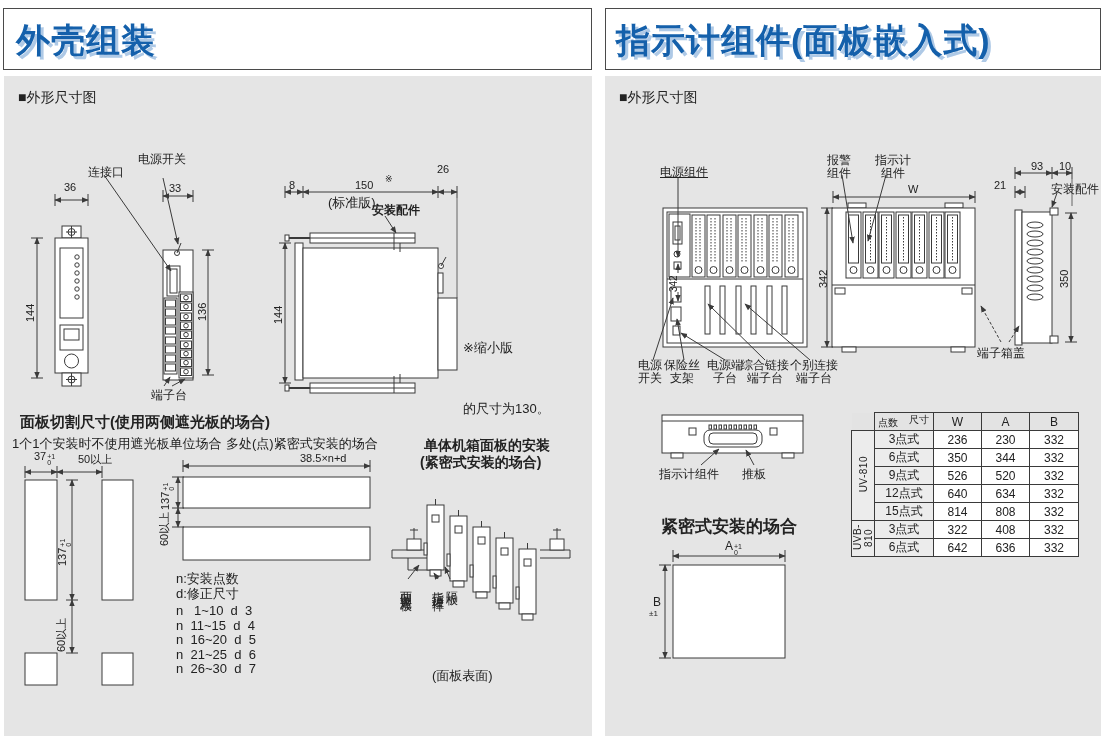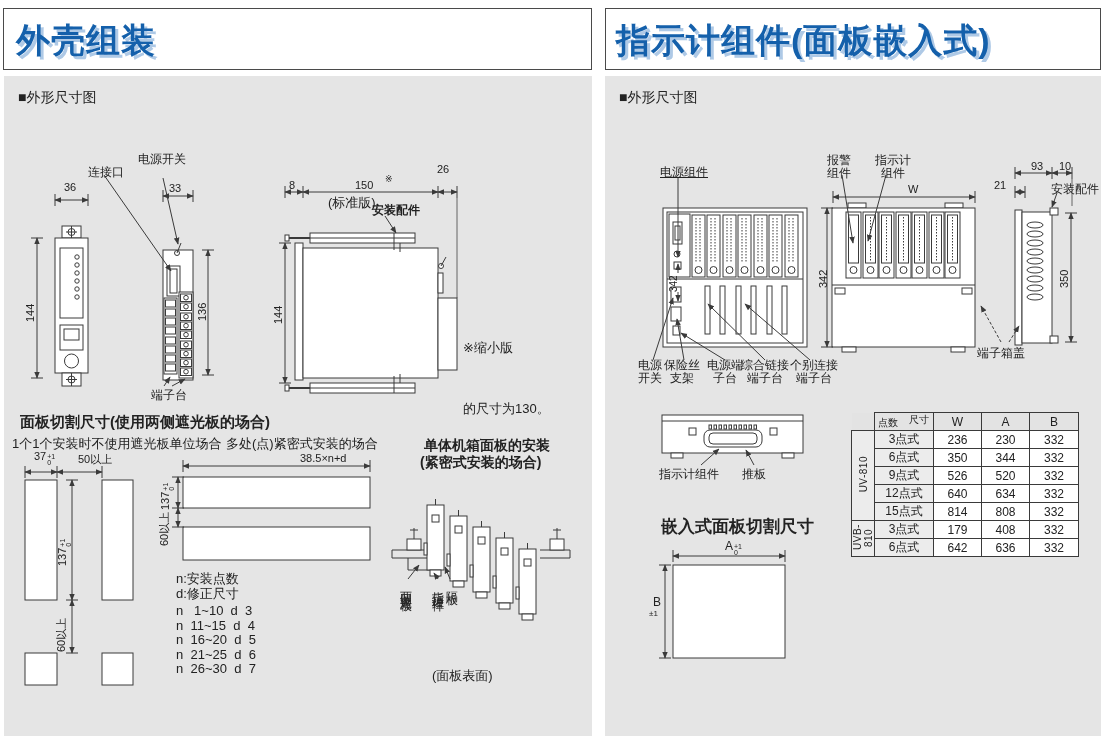--- a/index.html
+++ b/index.html
@@ -499,21 +499,21 @@
     </div>
   <span class="lbl s11" style="left:303px;top:107px;">W</span>
   <span class="lbl s11" style="left:426px;top:84px;">93</span>
   <span class="lbl s11" style="left:454px;top:84px;">10</span>
   <span class="lbl s11" style="left:389px;top:103px;">21</span>
   <span class="lbl s12" style="left:446px;top:105px;">安装配件</span>
   <span class="lbl s11 rot" style="left:453px;top:212px;">350</span>
   <span class="lbl s12" style="left:372px;top:269px;">端子箱盖</span>
   <span class="lbl s12" style="left:54px;top:390px;">指示计组件</span>
   <span class="lbl s12" style="left:137px;top:390px;">推板</span>
-  <span class="lbl s17 b" style="left:56px;top:439px;">嵌入式面板切割尺寸</span>
+  <span class="lbl s17 b" style="left:56px;top:439px;">紧密式安装的场合</span>
   <span class="lbl s12" style="left:120px;top:463px;"><span>A</span><span class="tol">
         <span>+1</span>
         <span>0</span>
       </span></span>
   <span class="lbl s12" style="left:48px;top:519px;">B</span>
   <span class="lbl" style="left:44px;top:533px;font-size:8px;">±1</span>
 
   <table class="spec">
     <tbody>
         <tr class="hd">
@@ -553,21 +553,21 @@
     </tr>
     <tr>
       <td class="pts">15点式</td>
       <td>814</td>
       <td>808</td>
       <td>332</td>
     </tr>
     <tr>
       <td class="model" rowspan="2"><span>UVB-810</span></td>
       <td class="pts">3点式</td>
-      <td>179</td>
+      <td>322</td>
       <td>408</td>
       <td>332</td>
     </tr>
     <tr>
       <td class="pts">6点式</td>
       <td>642</td>
       <td>636</td>
       <td>332</td>
     </tr>
   </tbody>

